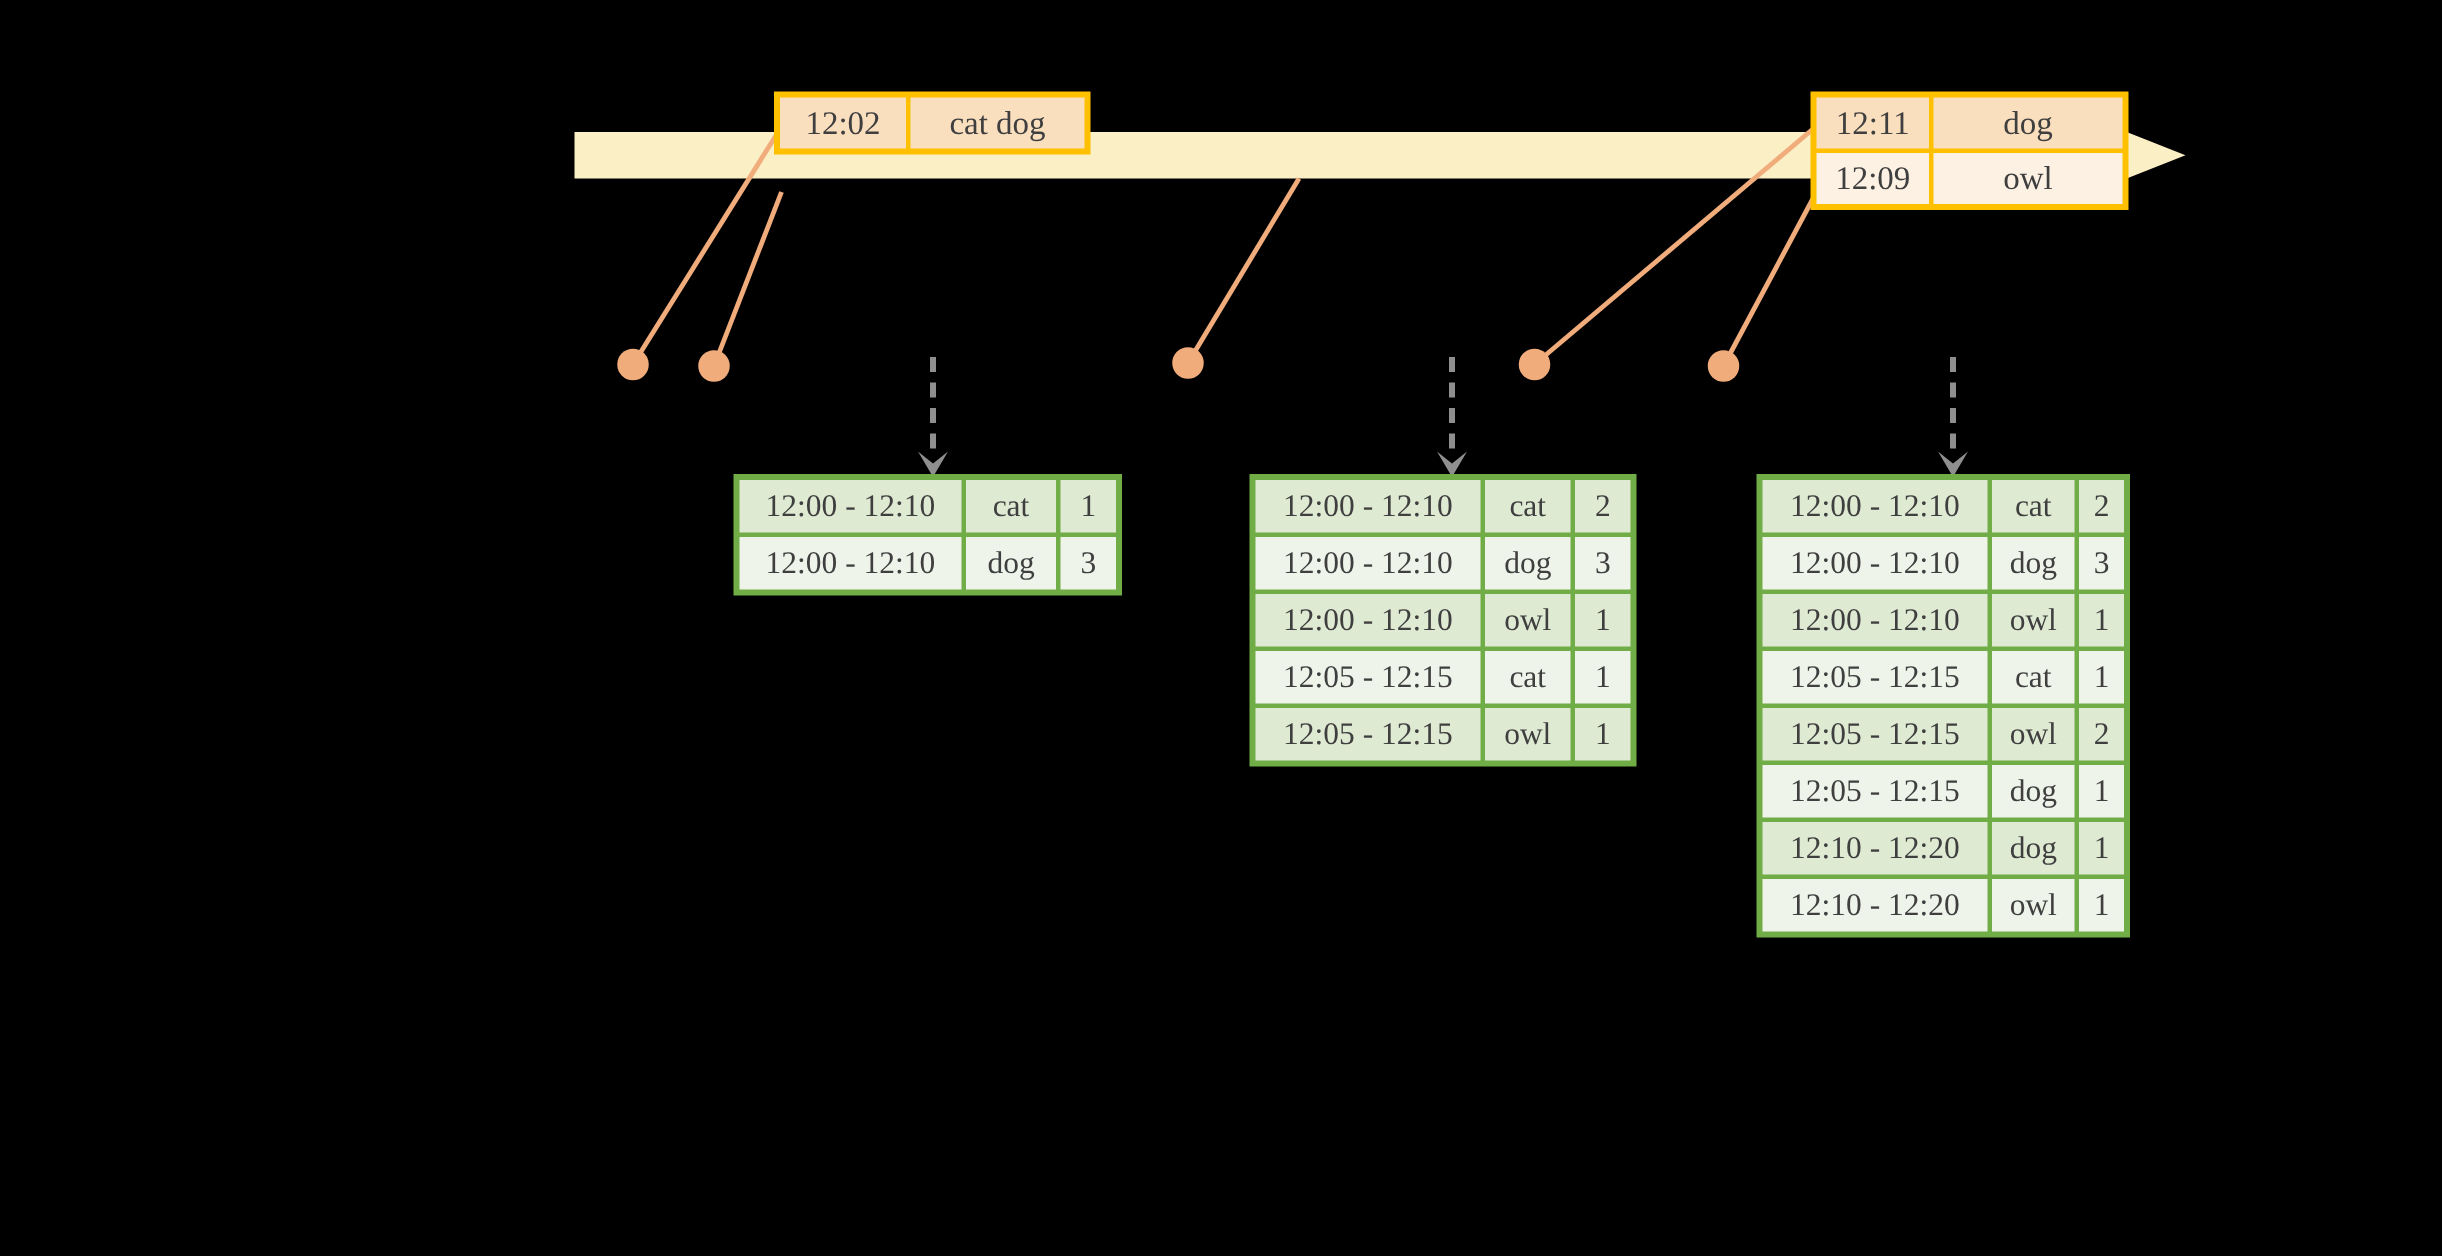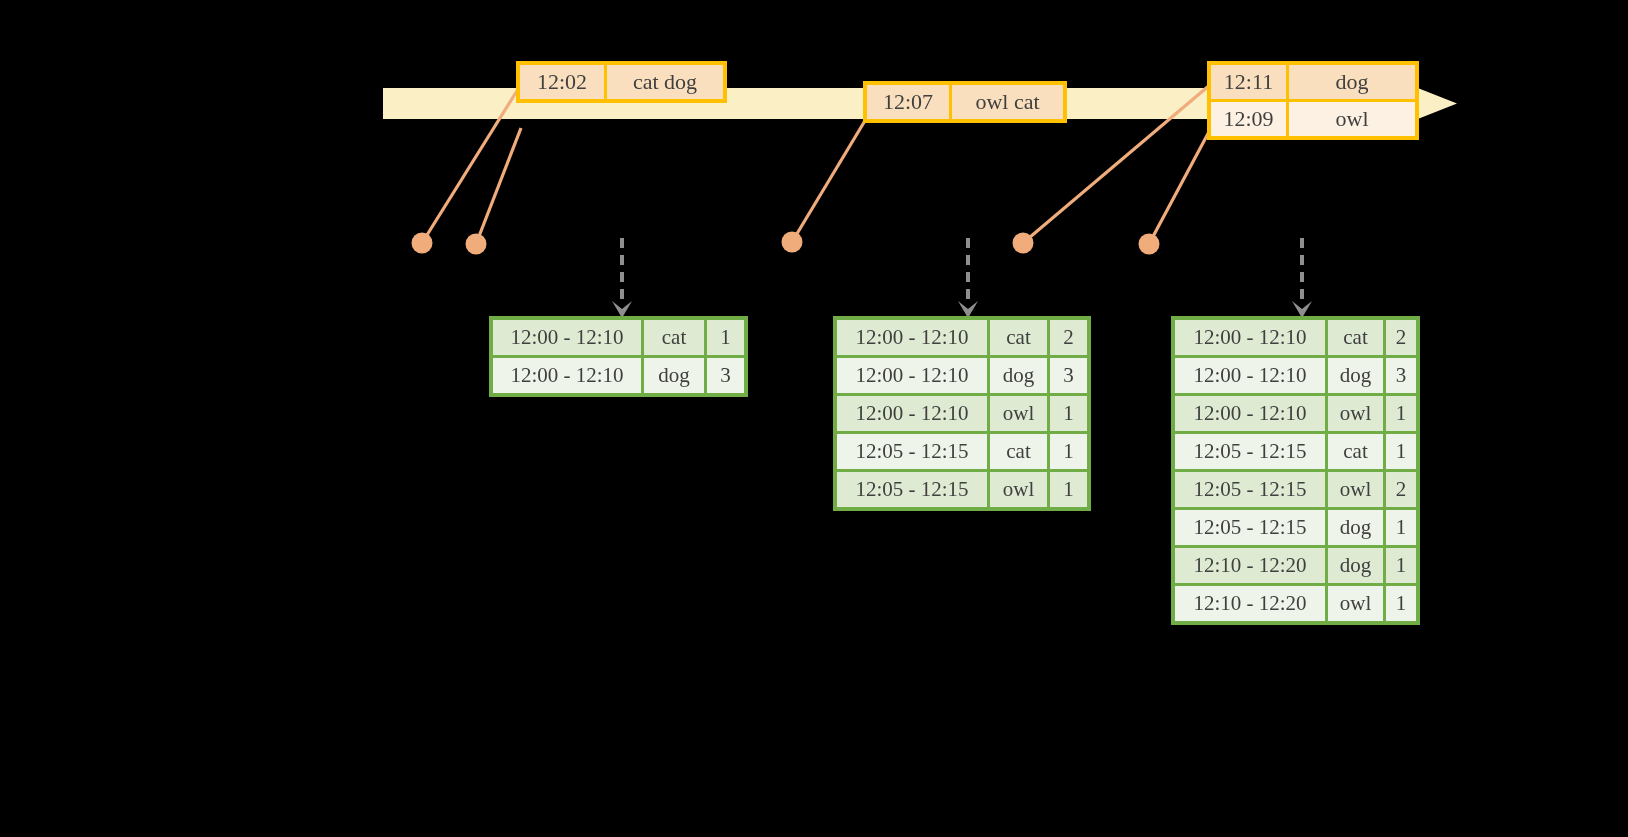--- a/index.html
+++ b/index.html
@@ -68,26 +68,20 @@
     </g>
   </svg>
 
   <div class="dtable etable" style="left:516px;top:61px;width:211px;--cols:84px 1fr;">
       <div class="trow r-dark">
         <div class="tcell">12:02</div>
         <div class="tcell">cat dog</div>
       </div>
     </div>
 
-  <div class="dtable etable" style="left:863px;top:81px;width:204px;--cols:82px 1fr;">
-      <div class="trow r-dark">
-        <div class="tcell">12:07</div>
-        <div class="tcell">owl cat</div>
-      </div>
-    </div>
 
   <div class="dtable etable" style="left:1207px;top:61px;width:212px;--cols:75px 1fr;">
       <div class="trow r-dark">
         <div class="tcell">12:11</div>
         <div class="tcell">dog</div>
       </div>
       <div class="trow r-light">
         <div class="tcell">12:09</div>
         <div class="tcell">owl</div>
       </div>

